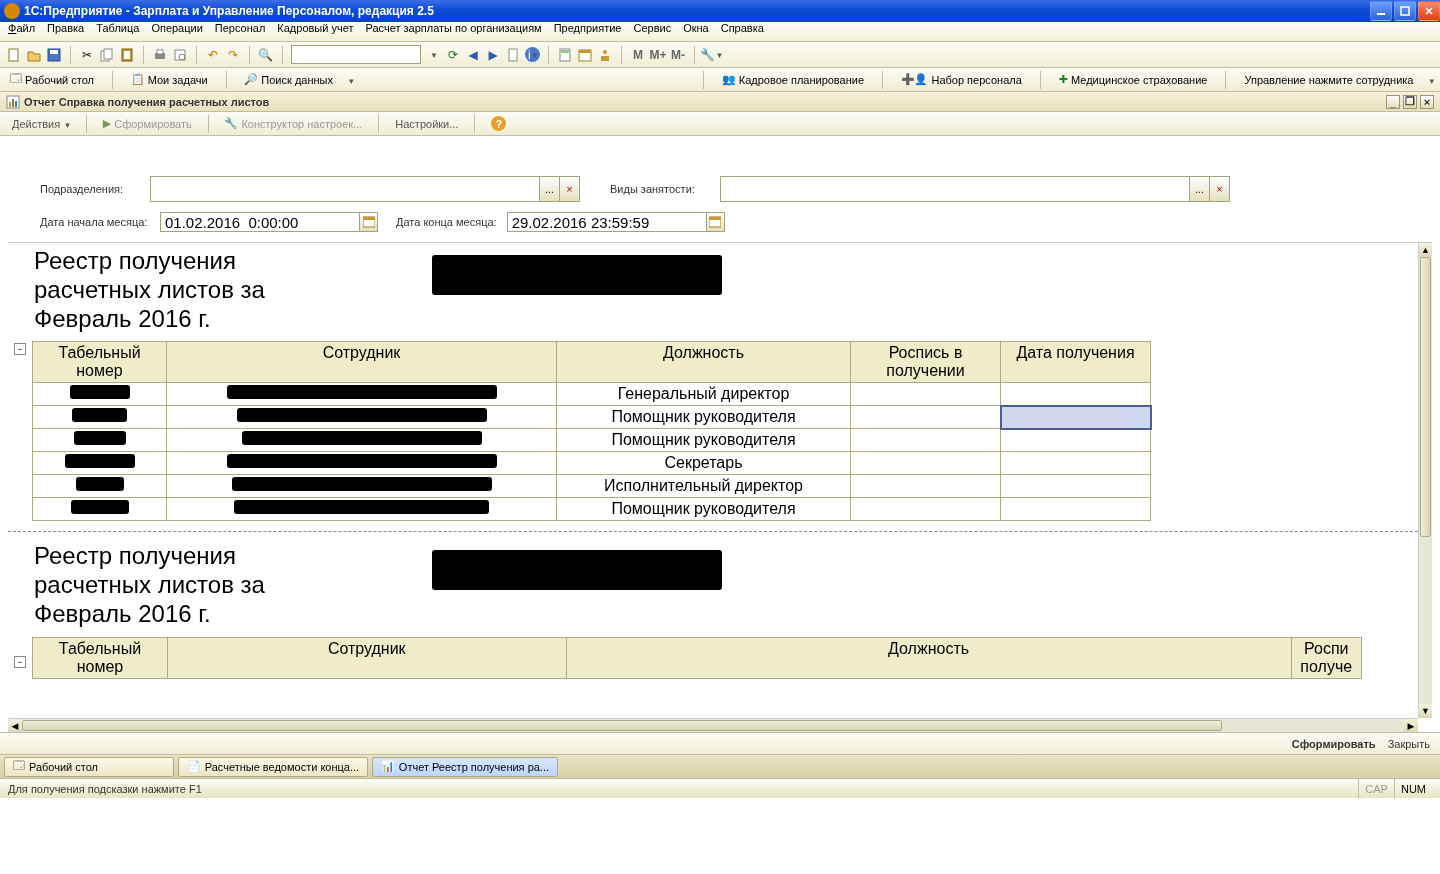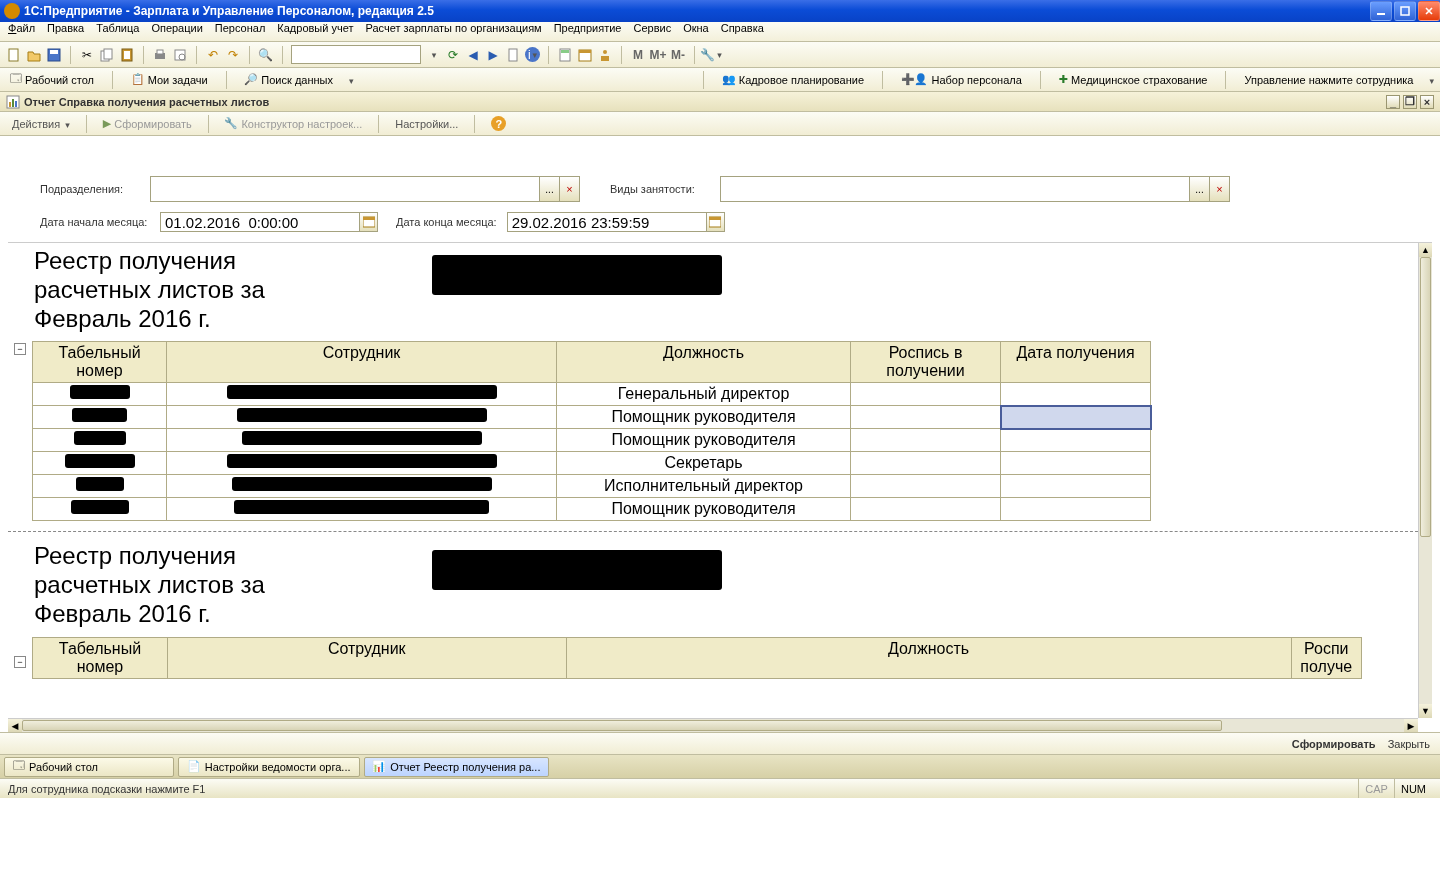--- a/index.html
+++ b/index.html
@@ -427,26 +427,26 @@
 
 </div>
 
 <div class="window-tabs">
   <div class="wtab">
       <span>🗔</span>
       <span>Рабочий стол</span>
     </div>
   <div class="wtab">
       <span>📄</span>
-      <span>Настройки ведомости орга...</span>
+      <span>Расчетные ведомости конца...</span>
     </div>
   <div class="wtab active">
       <span>📊</span>
       <span>Отчет  Реестр получения ра...</span>
     </div>
 </div>
 
 <div class="statusbar">
-  <span>Для сотрудника подсказки нажмите F1</span>
+  <span>Для получения подсказки нажмите F1</span>
   <div class="spacer"></div>
   <div class="ind">CAP</div>
   <div class="ind active">NUM</div>
 </div>
 
 </body></html>

